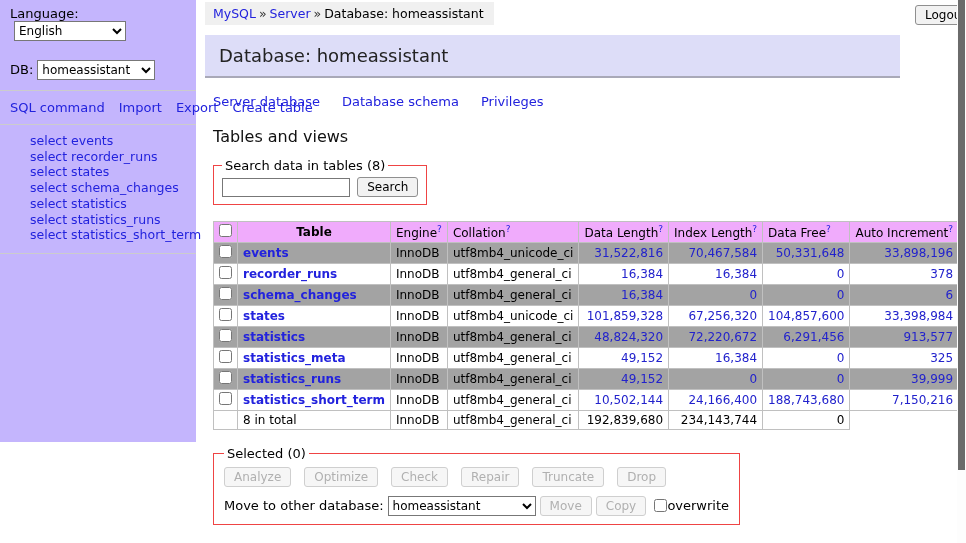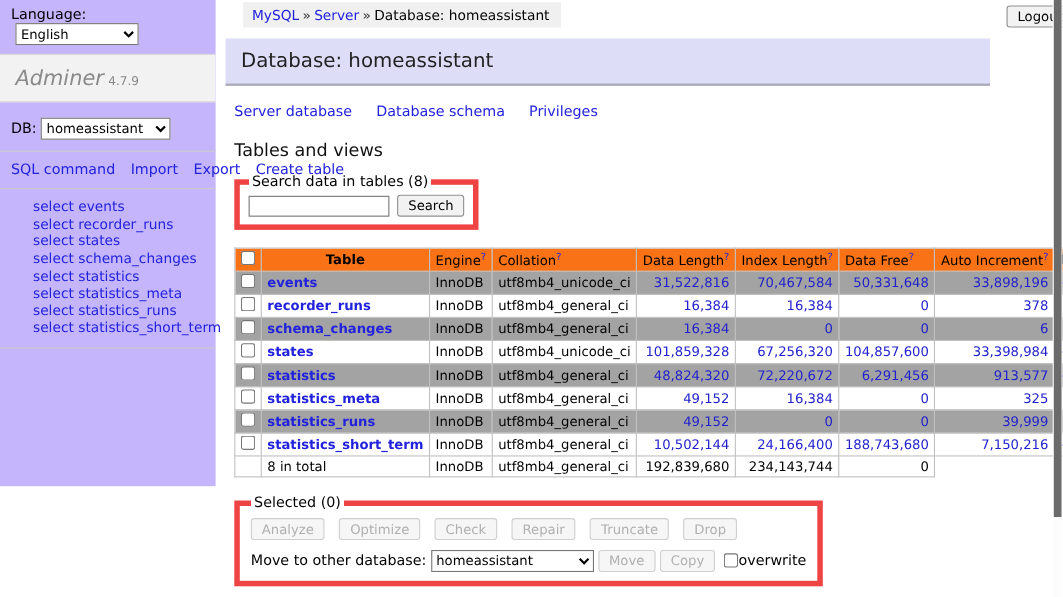--- a/index.html
+++ b/index.html
@@ -21,42 +21,42 @@
   .db-row select { width: 118px; margin-left: 4px; }
   .side-sep { border: none; border-top: 1px solid #ccc; margin: 0; }
   #side-menu { padding: 8px 0 8px 10px; line-height: 17px; }
   #side-menu a { margin-right: 14px; white-space: nowrap; }
   #table-links { padding: 8px 0 10px 10px; }
   #table-links a { display: block; font-size: 12.5px; line-height: 15.7px; white-space: nowrap; margin-left: 20px; }
 
   
   #main { position: absolute; left: 205px; top: 0; width: 695px; }
   #breadcrumb { display: inline-block; background: #f0f0f0; padding: 4px 10px 4px 8px;
-    font-size: 12.5px; margin-top: 2px; margin-left: 16px; }
+    font-size: 12.5px; margin-top: 2px; }
   #breadcrumb .sep { color: #333; margin: 0 3px; }
   #logout-btn { position: absolute; left: 710px; top: 5px; }
   button { font-size: 12px; font-family: "DejaVu Sans", sans-serif; color: #000;
     background: #f2f2f2; border: 1px solid #8f8f8f; border-radius: 3px; padding: 2px 9px; cursor: pointer; }
   button:disabled { color: #b0b0b0; background: #f6f6f6; border-color: #cfcfcf; cursor: default; }
   #page-title { background: #ddddf8; border-bottom: 2px solid #a9a9b8; margin-top: 10px;
     padding: 10px 0 10px 14px; font-size: 18px; color: #222; font-weight: 400; }
   #content { padding: 0 0 0 8px; }
   .links-row { margin: 16px 0 14px 0; }
   .links-row a { margin-right: 22px; }
   h3 { font-size: 16px; font-weight: 400; color: #111; margin: 18px 0 10px 0; }
 
-  fieldset { display: inline-block; border: 5px solid #ef4444; padding: 4px 8px 7px 8px; margin: 2px 0 6px 0; }
+  fieldset { display: inline-block; border: 1px solid #ef4444; padding: 4px 8px 7px 8px; margin: 2px 0 6px 0; }
   legend { font-size: 13px; padding: 0 3px; }
   #search-input { width: 128px; height: 19px; border: 1px solid #777; font-size: 12px; padding: 1px 3px; }
   #search-fieldset button { margin-left: 3px; }
 
   
   table { border-collapse: collapse; margin-top: 10px; font-size: 12px; }
   th, td { border: 1px solid #c0c0c0; padding: 2px 5px; height: 19px; white-space: nowrap; }
-  thead td, thead th { background: #f97316; }
+  thead td, thead th { background: #f0abfc; }
   thead th { font-weight: bold; text-align: center; }
   thead td { text-align: left; }
   sup.help { color: #2222dd; font-size: 9px; cursor: pointer; }
   tr.odd td, tr.odd th { background: #a3a3a3; }
   td.num { text-align: right; color: #2222cc; }
   th.tname { text-align: left; } th.tname a { font-weight: bold; }
   .cb-cell { width: 24px; text-align: center; }
   tr.total th { text-align: left; font-weight: normal; background: #fff; }
   tr.total td { color: #000; background: #fff; }
   tr.total td.num { color: #000; }
@@ -77,36 +77,32 @@
   #scrollbar { position: absolute; right: 0; top: 0; width: 9px; height: 543px; background: #fdfdfd; }
   #scroll-thumb { position: absolute; top: 0; left: 1px; width: 7px; height: 470px; background: #6b6b6b; }
 </style>
 </head>
 <body>
 
 <div id="sidebar">
   <div class="lang-row">
     <span>Language:</span><select><option>English</option></select>
   </div>
-  <div id="app-title">
-    <span class="app-name">Adminer</span><span class="app-ver">4.7.9</span>
-  </div>
   <div class="db-row">
     <span>DB:</span><select><option>homeassistant</option></select>
   </div>
   <hr class="side-sep">
   <div id="side-menu"><a>SQL command</a><a>Import</a><a>Export</a><a>Create table</a></div>
   <hr class="side-sep">
   <div id="table-links">
       <a>select events</a>
       <a>select recorder_runs</a>
       <a>select states</a>
       <a>select schema_changes</a>
       <a>select statistics</a>
-      <a>select statistics_meta</a>
       <a>select statistics_runs</a>
       <a>select statistics_short_term</a>
     </div>
   <hr class="side-sep">
 </div>
 
 <div id="main">
   <div id="breadcrumb"><a>MySQL</a><span class="sep">»</span><a>Server</a><span class="sep">»</span><span>Database: homeassistant</span></div>
   <button id="logout-btn">Logout</button>
 

